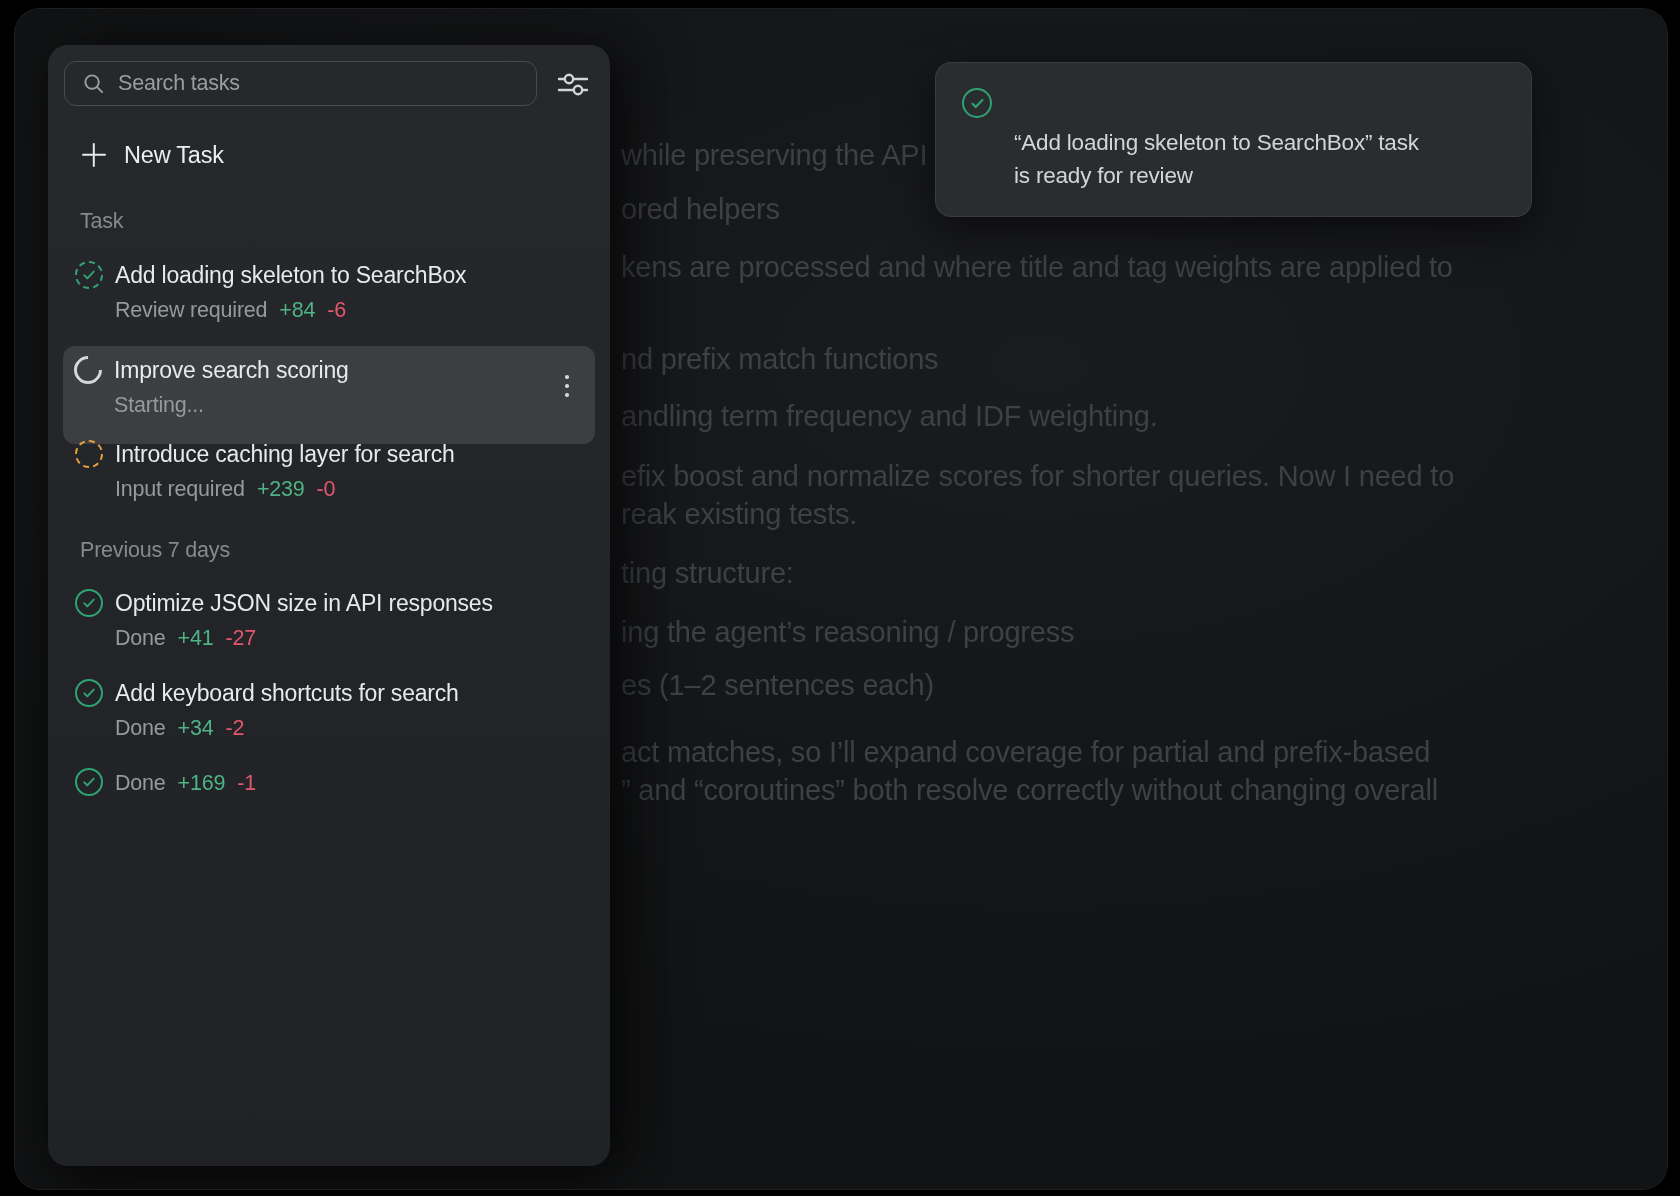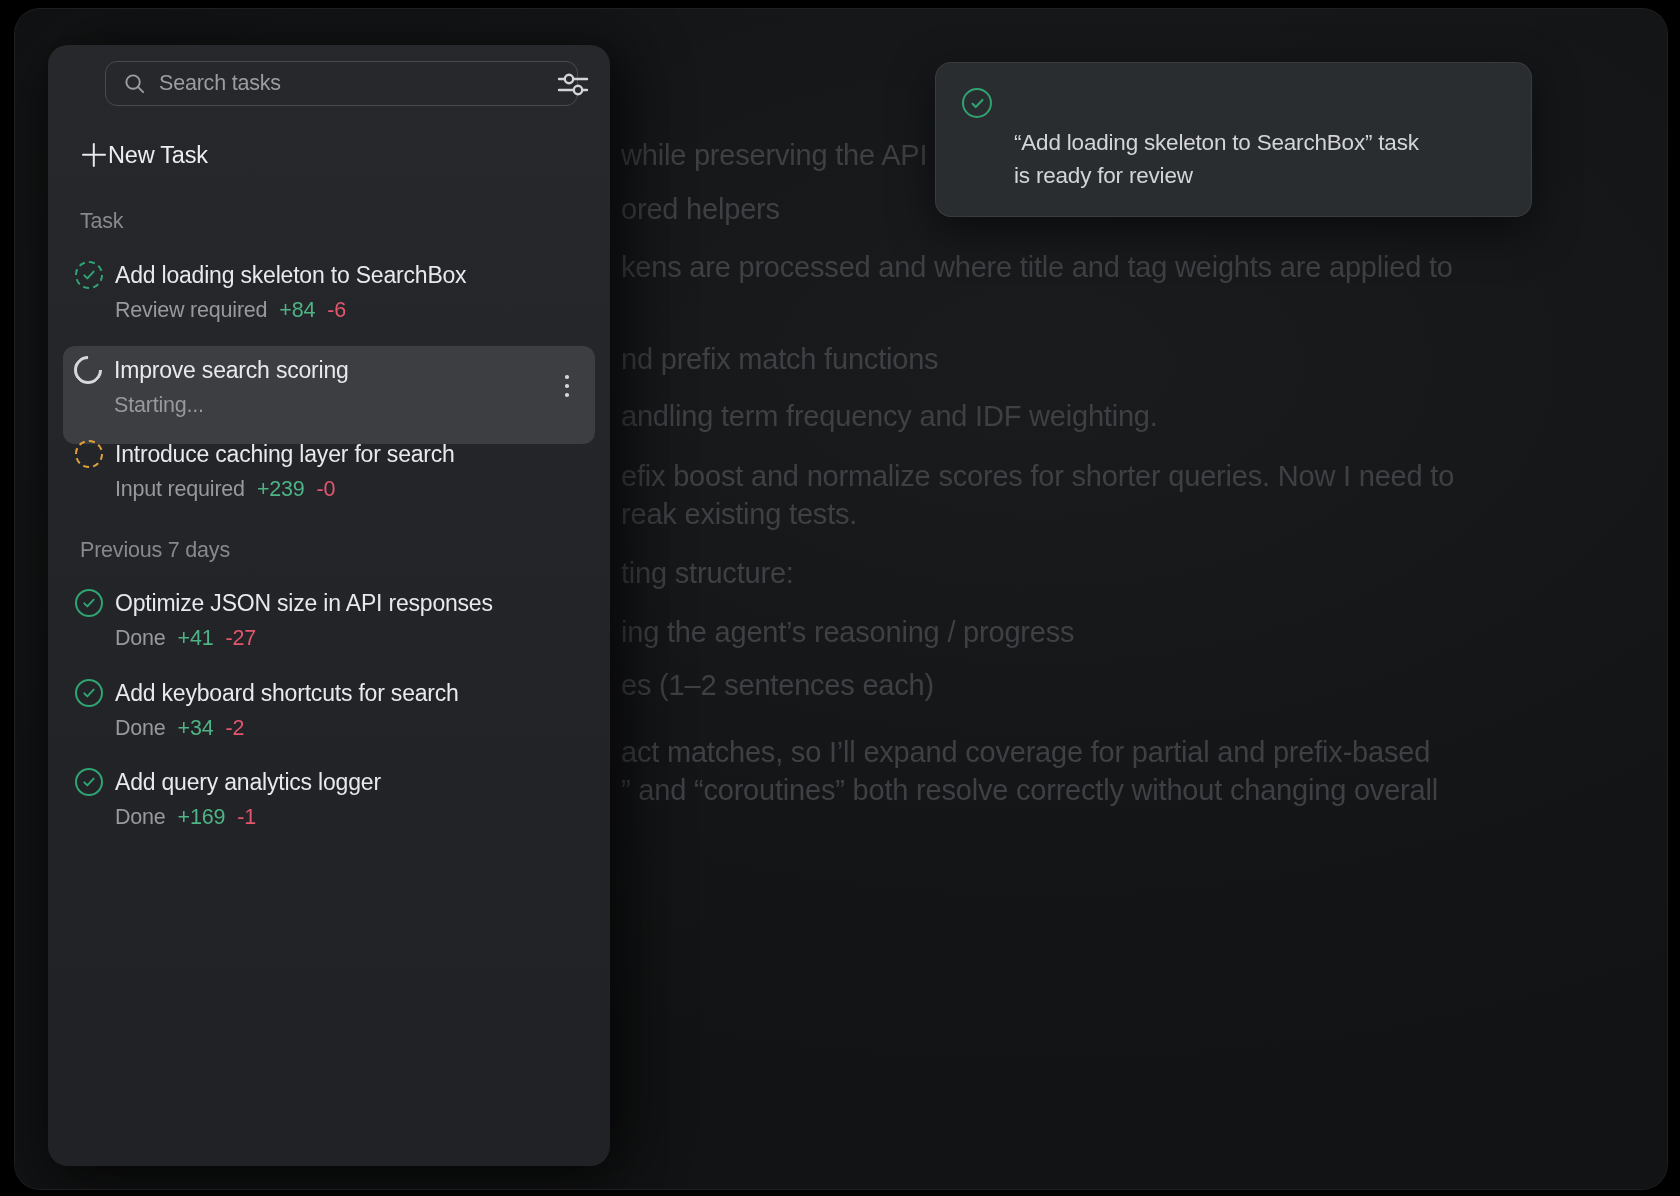--- a/index.html
+++ b/index.html
@@ -10,27 +10,27 @@
           box-shadow:inset 0 0 90px rgba(0,0,0,0.45);}
   .main{position:absolute;inset:0;background:radial-gradient(1200px 700px at 62% 30%, #1a1b1d 0%, #151618 60%, #121314 100%);}
   .bg-line{position:absolute;left:606px;color:#3e4044;font-size:29px;line-height:30px;white-space:nowrap;}
 
   
   .sidebar{position:absolute;left:33px;top:36px;width:562px;height:1121px;border-radius:20px;
            background:linear-gradient(180deg,#26282b 0%, #222427 55%, #202225 100%);
            box-shadow:22px 0 60px rgba(0,0,0,0.45), 0 18px 50px rgba(0,0,0,0.5);}
   .searchbox{position:absolute;left:16px;top:16px;width:473px;height:45px;border-radius:12px;
              border:1.5px solid #494b4e;display:flex;align-items:center;gap:13px;padding:0 0 0 17px;box-sizing:border-box;
-             background:transparent;cursor:text;margin-left:41px;}
+             background:transparent;cursor:text;}
   .searchbox svg{flex:0 0 auto;}
   .placeholder{color:#9b9da0;font-size:21.5px;}
   .filter-btn{position:absolute;left:504px;top:19px;width:42px;height:40px;background:none;border:none;padding:0;
               display:flex;align-items:center;justify-content:center;cursor:pointer;}
   .new-task{position:absolute;left:16px;top:93px;height:34px;background:none;border:none;padding:0 0 0 17px;
-            display:flex;align-items:center;gap:1px;cursor:pointer;color:#ecedee;font-size:23.5px;
+            display:flex;align-items:center;gap:17px;cursor:pointer;color:#ecedee;font-size:23.5px;
             font-family:"Liberation Sans",sans-serif;letter-spacing:-0.2px;}
   .plus{width:26px;height:26px;position:relative;display:inline-block;}
   .plus:before,.plus:after{content:"";position:absolute;background:#e8e9ea;border-radius:2px;}
   .plus:before{left:50%;top:1px;bottom:1px;width:2.4px;transform:translateX(-50%);}
   .plus:after{top:50%;left:1px;right:1px;height:2.4px;transform:translateY(-50%);}
   .section-label{position:absolute;left:32px;color:#87898d;font-size:21.5px;line-height:24px;}
 
   .task-row{position:absolute;left:16px;width:530px;display:grid;grid-template-columns:51px 1fr;cursor:pointer;}
   .task-row.selected{left:15px;width:532px;background:#3c3e41;border-radius:12px;padding:7px 0 21px 0;box-sizing:border-box;}
   .ticon{grid-row:1 / span 2;width:28px;height:28px;margin:3px 0 0 11px;border-radius:50%;box-sizing:border-box;
@@ -180,21 +180,20 @@
         </div>
       </div>
 
       <div class="task-row" style="top:720px">
         <span class="ticon solid-green">
           <svg width="16" height="16" viewBox="0 0 24 24" fill="none" stroke="#2fa472" stroke-width="3" stroke-linecap="round" stroke-linejoin="round">
               <path d="M5 12.5l4.5 4.5L19 7"></path>
             </svg>
         </span>
         <div>
-          <div class="ttitle">Add query analytics logger</div>
           <div class="tsub">
             <span class="status">Done</span>
             <span class="adds">+169</span>
             <span class="dels">-1</span>
           </div>
         </div>
       </div>
 
     </aside>
 

